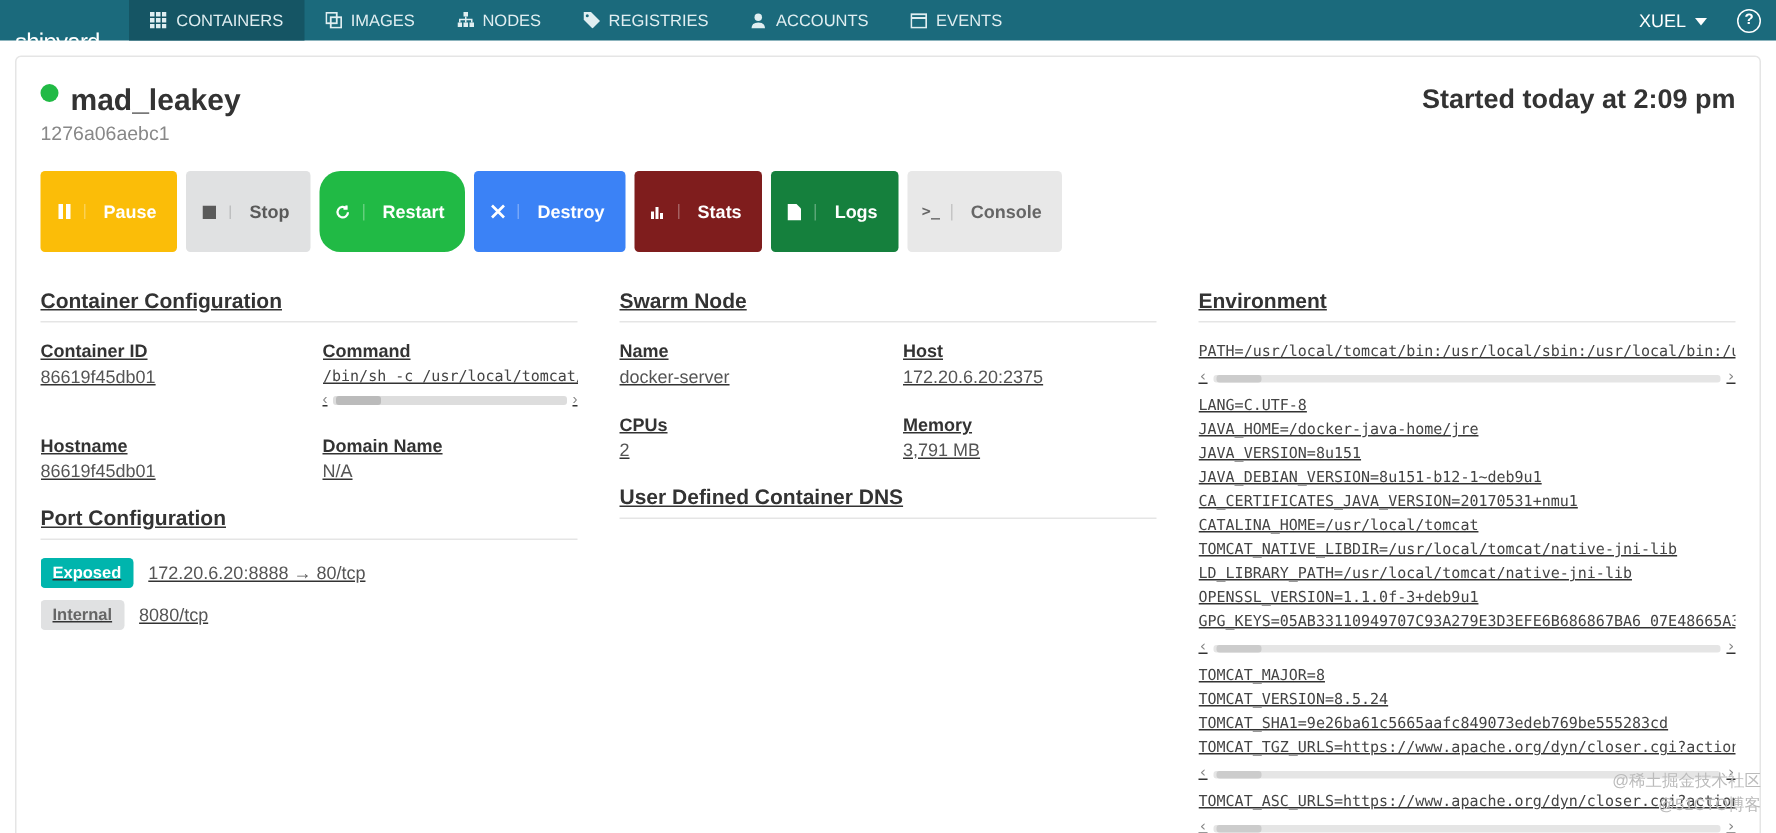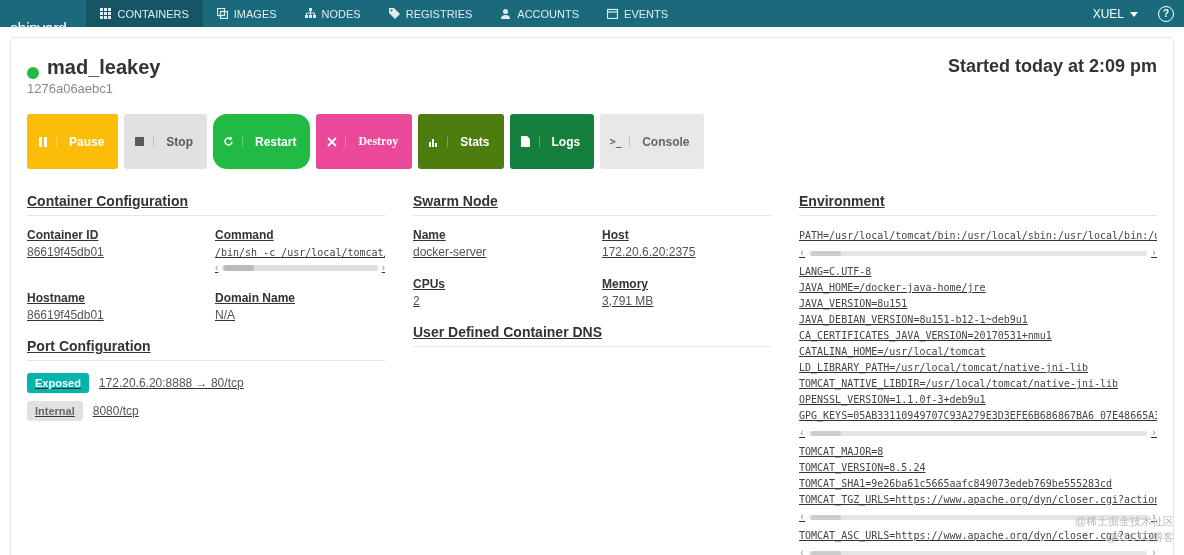--- a/index.html
+++ b/index.html
@@ -11,35 +11,35 @@
     .nav-item { display: flex; align-items: center; gap: 6px; padding: 0 14px; font-size: 11px; font-weight: 500; color: #e0eef1; cursor: pointer; height: 27px; }
     .nav-item.active { background: #155564; }
     .nav-icon { width: 11px; height: 11px; display: inline-flex; align-items: center; justify-content: center; }
     .nav-right { display: flex; align-items: center; gap: 10px; }
     .user-menu { display: flex; align-items: center; gap: 6px; font-size: 12px; cursor: pointer; padding: 0 10px; }
     .help-icon { cursor: pointer; width: 16px; height: 16px; border-radius: 50%; border: 1.5px solid #fff; display: flex; align-items: center; justify-content: center; font-size: 10px; font-weight: bold; }
     
     .page { margin: 10px; border: 1px solid #e5e5e5; border-radius: 4px; padding: 18px 16px; }
     
     .header-row { display: flex; justify-content: space-between; align-items: flex-start; margin-bottom: 18px; }
-    .title-group { display: flex; align-items: flex-end; gap: 8px; }
+    .title-group { display: flex; align-items: flex-start; gap: 8px; }
     .status-dot { width: 12px; height: 12px; border-radius: 50%; background: #21ba45; display: inline-block; }
     .container-name { font-size: 20px; font-weight: 600; color: #333; }
     .container-id-text { font-size: 13px; color: #888; margin-top: 2px; }
     .started-text { font-size: 18px; font-weight: 600; color: #333; }
     
     .btn-row { display: flex; gap: 6px; margin-bottom: 20px; }
     .btn { display: flex; align-items: center; gap: 8px; padding: 20px 14px; border-radius: 3px; border: none; color: #fff; font-size: 12px; font-weight: 600; cursor: pointer; }
     .btn-icon-box { width: 20px; display: flex; align-items: center; justify-content: center; border-right: 1px solid rgba(255,255,255,0.3); margin-right: 4px; padding-right: 8px; margin-left: -4px; }
     .btn-yellow { background: #fbbd08; }
     .btn-gray { background: #e0e1e2; color: #5a5a5a; }
     .btn-gray .btn-icon-box { border-right-color: rgba(0,0,0,0.15); }
     .btn-green { background: #21ba45; border-radius: 14px; }
-    .btn-red { background: #ec4899; font-family: Liberation Serif, serif; }
-    .btn-orange { background: #4d7c0f; }
+    .btn-red { background: #3b82f6; }
+    .btn-orange { background: #7f1d1d; }
     .btn-purple { background: #15803d; }
     .btn-light { background: #e8e8e8; color: #666; }
     .btn-light .btn-icon-box { border-right-color: rgba(0,0,0,0.15); }
     
     .columns { display: flex; gap: 28px; text-decoration: underline; }
     .col { flex: 1; min-width: 0; }
     
     .section-header { font-size: 14px; font-weight: 600; padding-bottom: 6px; border-bottom: 1px solid #e5e5e5; margin-bottom: 12px; margin-top: 4px; }
     
     .field-grid { display: grid; grid-template-columns: 1fr 1fr; row-gap: 18px; column-gap: 20px; margin-bottom: 16px; }
@@ -295,22 +295,22 @@
               <div class="env-scroll-thumb"></div>
             </div>
             <span>›</span>
           </div>
           <div class="env-line">LANG=C.UTF-8</div>
           <div class="env-line">JAVA_HOME=/docker-java-home/jre</div>
           <div class="env-line">JAVA_VERSION=8u151</div>
           <div class="env-line">JAVA_DEBIAN_VERSION=8u151-b12-1~deb9u1</div>
           <div class="env-line">CA_CERTIFICATES_JAVA_VERSION=20170531+nmu1</div>
           <div class="env-line">CATALINA_HOME=/usr/local/tomcat</div>
+          <div class="env-line">TOMCAT_NATIVE_LIBDIR=/usr/local/tomcat/native-jni-lib</div>
           <div class="env-line">LD_LIBRARY_PATH=/usr/local/tomcat/native-jni-lib</div>
-          <div class="env-line">TOMCAT_NATIVE_LIBDIR=/usr/local/tomcat/native-jni-lib</div>
           <div class="env-line">OPENSSL_VERSION=1.1.0f-3+deb9u1</div>
           <div class="env-line">GPG_KEYS=05AB33110949707C93A279E3D3EFE6B686867BA6 07E48665A34DCAFAE5</div>
           <div class="env-scroll">
             <span>‹</span>
             <div class="env-scroll-track">
               <div class="env-scroll-thumb"></div>
             </div>
             <span>›</span>
           </div>
           <div class="env-line">TOMCAT_MAJOR=8</div>

